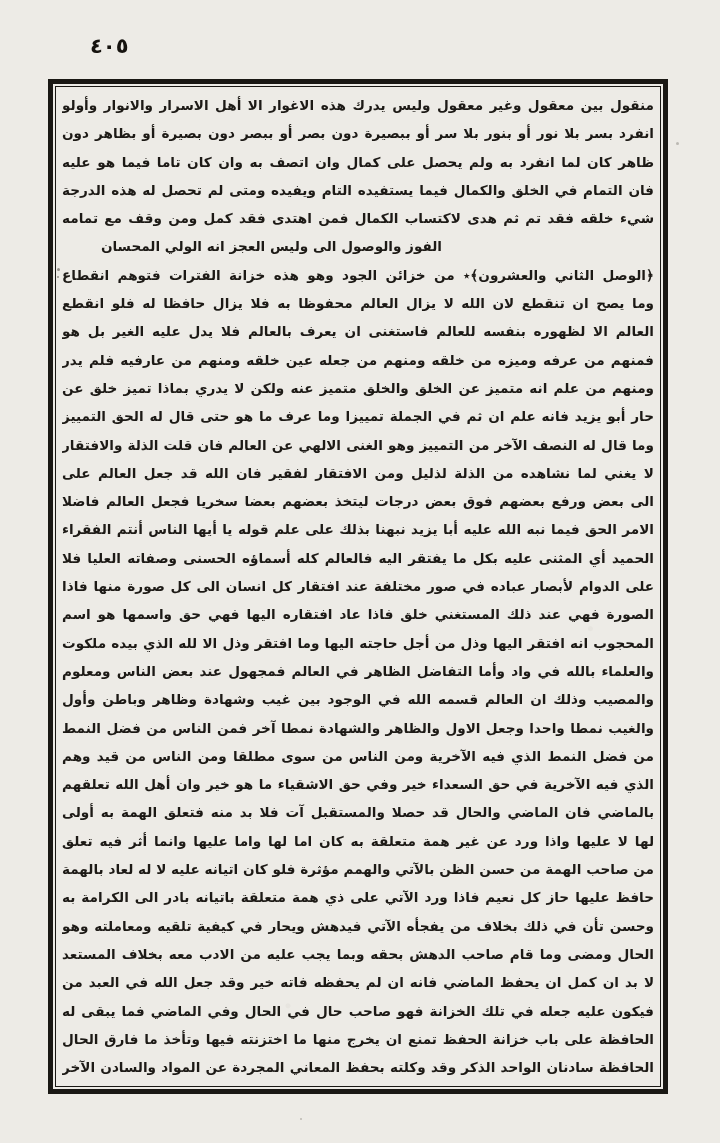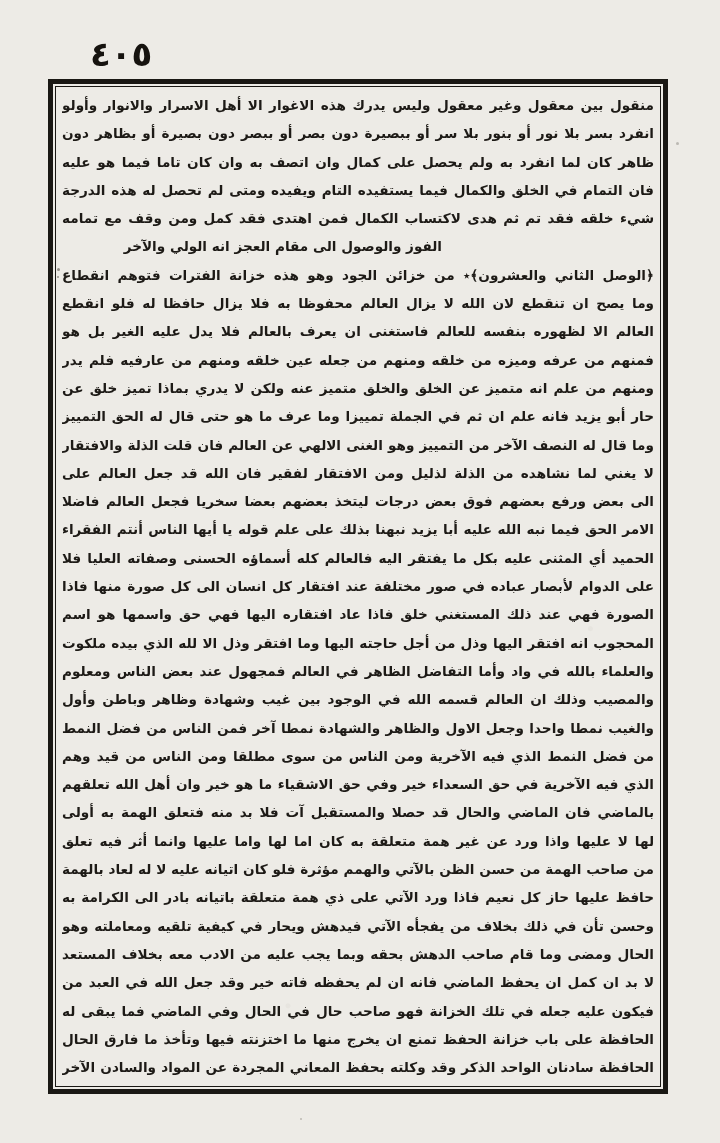--- a/index.html
+++ b/index.html
@@ -16,21 +16,21 @@
       radial-gradient(circle at 18% 12%, rgba(120,110,95,0.06) 0 2px, transparent 3px),
       radial-gradient(circle at 82% 55%, rgba(120,110,95,0.05) 0 2px, transparent 3px),
       radial-gradient(circle at 40% 88%, rgba(120,110,95,0.05) 0 2px, transparent 3px);
     font-family: "DejaVu Sans", sans-serif;
     color: #1d1a16;
   }
   .page-number {
     position: absolute;
     top: 34px;
     left: 90px;
-    font-size: 34px;
+    font-size: 21px;
     font-weight: bold;
     letter-spacing: 3px;
     color: #16130f;
     direction: rtl;
   }
   .frame {
     position: absolute;
     left: 48px;
     top: 79px;
     width: 620px;
@@ -88,21 +88,21 @@
 <div class="page-number">٤٠٥</div>
 
 <div class="frame">
   <div class="frame-inner"></div>
   <div class="textblock">
       <div class="line justified">منقول بين معقول وغير معقول وليس يدرك هذه الاغوار الا أهل الاسرار والانوار وأولو البصائر والابصار فمن</div>
       <div class="line justified">انفرد بسر بلا نور أو بنور بلا سر أو ببصيرة دون بصر أو ببصر دون بصيرة أو بظاهر دون باطن أو بباطن دون</div>
       <div class="line justified">ظاهر كان لما انفرد به ولم يحصل على كمال وان اتصف به وان كان تاما فيما هو عليه ولكن الكمال هو المطلوب لا التمام</div>
       <div class="line justified">فان التمام في الخلق والكمال فيما يستفيده التام ويفيده ومتى لم تحصل له هذه الدرجة مع تمامه فان الله أعطى كل</div>
       <div class="line justified">شيء خلقه فقد تم ثم هدى لاكتساب الكمال فمن اهتدى فقد كمل ومن وقف مع تمامه فقد حرم رزقنا الله واياكم</div>
-      <div class="line paragraph-end">الفوز والوصول الى مقام العجز انه الولي والآخر</div>
+      <div class="line paragraph-end">الفوز والوصول الى وليس العجز انه الولي المحسان</div>
       <div class="line section-start">﴿الوصل الثاني والعشرون﴾٭ من خزائن الجود وهو هذه خزانة الفترات فتوهم انقطاع الامور وما هي الامور منقطعة</div>
       <div class="line justified">وما يصح ان تنقطع لان الله لا يزال العالم محفوظا به فلا يزال حافظا له فلو انقطع الحفظ لزال العالم فان الله ما هو غني عن</div>
       <div class="line justified">العالم الا لظهوره بنفسه للعالم فاستغنى ان يعرف بالعالم فلا يدل عليه الغير بل هو الدليل على نفسه بظهوره لخلقه</div>
       <div class="line justified">فمنهم من عرفه وميزه من خلقه ومنهم من جعله عين خلقه ومنهم من عارفيه فلم يدر أهو عين خلقه أم هو متميز عنه</div>
       <div class="line justified">ومنهم من علم انه متميز عن الخلق والخلق متميز عنه ولكن لا يدري بماذا تميز خلق عن حق ولا حق عن خلق ولهذا</div>
       <div class="line justified">حار أبو يزيد فانه علم ان ثم في الجملة تمييزا وما عرف ما هو حتى قال له الحق التمييز في الذلة والافتقار حينئذ سكن</div>
       <div class="line justified">وما قال له النصف الآخر من التمييز وهو الغنى الالهي عن العالم فان قلت الذلة والافتقار يغني قلنا في الشاهد</div>
       <div class="line justified">لا يغني لما نشاهده من الذلة لذليل ومن الافتقار لفقير فان الله قد جعل العالم على مراتب ودرجات مفتقر بعضه</div>
       <div class="line justified">الى بعض ورفع بعضهم فوق بعض درجات ليتخذ بعضهم بعضا سخريا فجعل العالم فاضلا مفضولا ولما كان</div>
       <div class="line justified">الامر الحق فيما نبه الله عليه أبا يزيد نبهنا بذلك على علم قوله يا أيها الناس أنتم الفقراء الى الله والله هو الغني</div>

